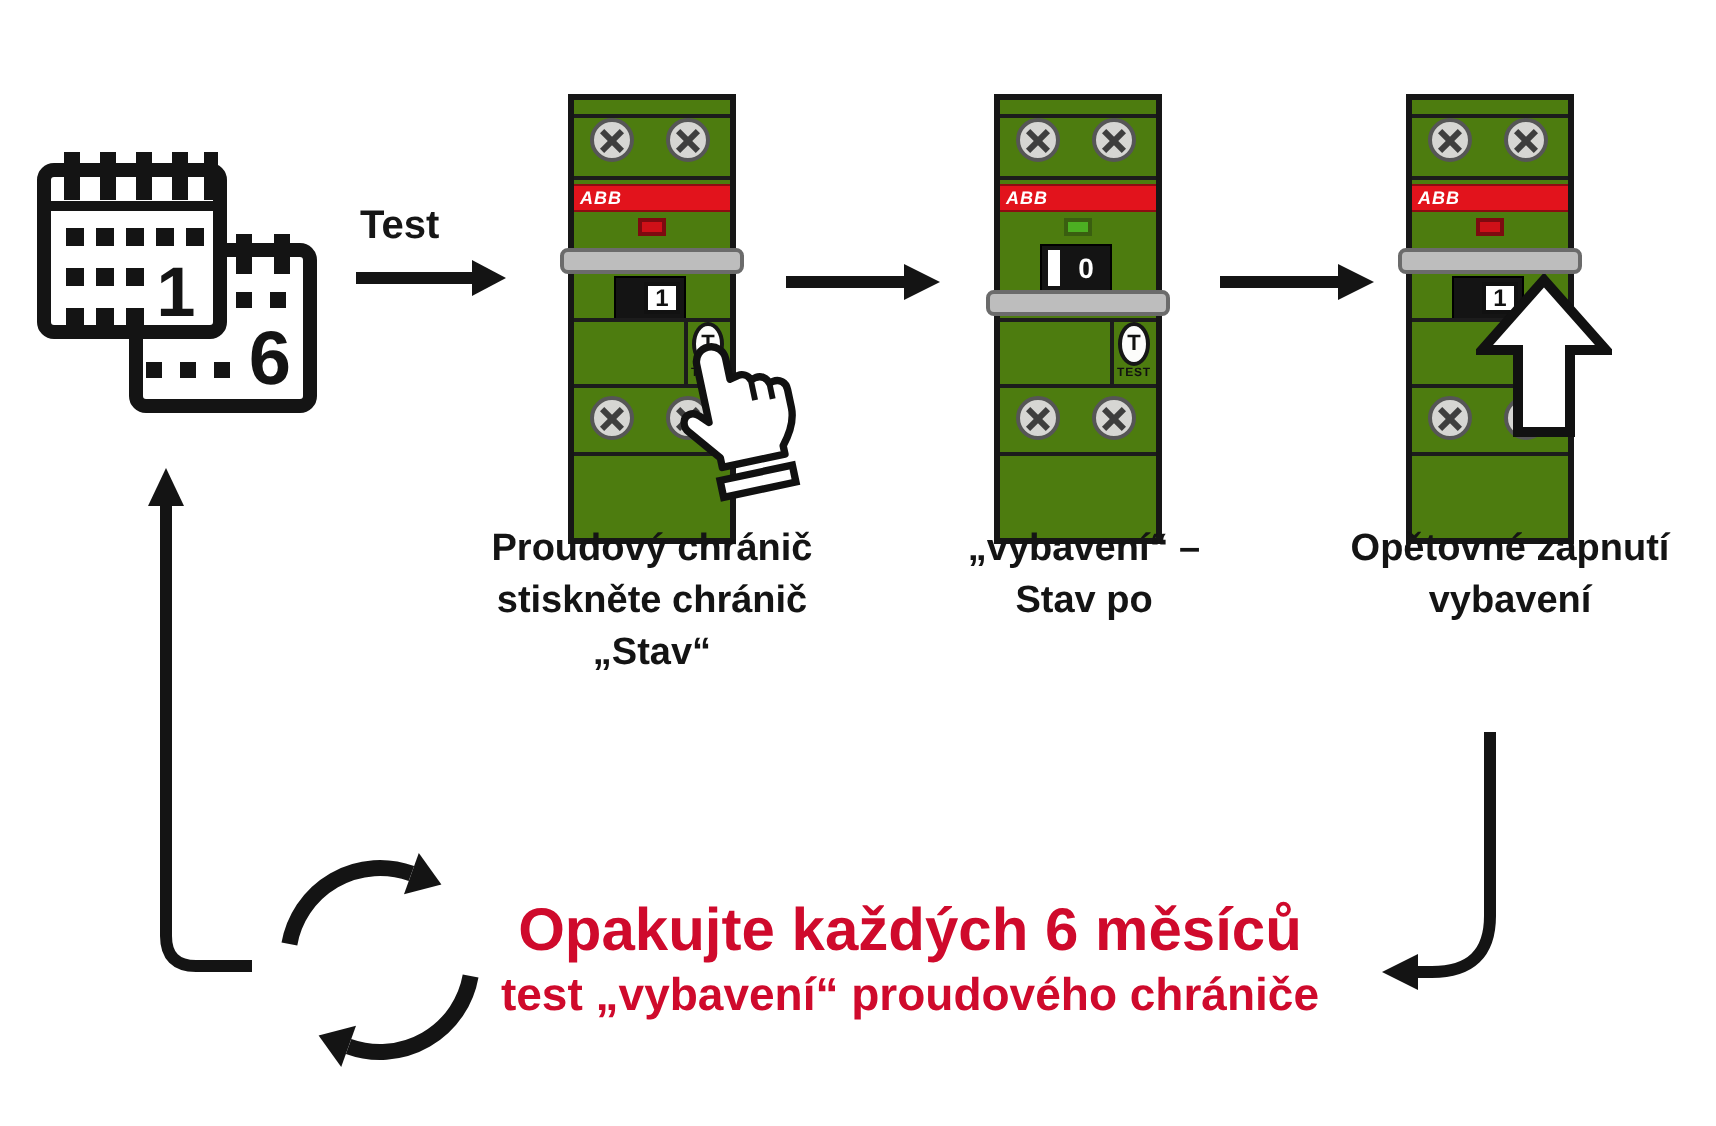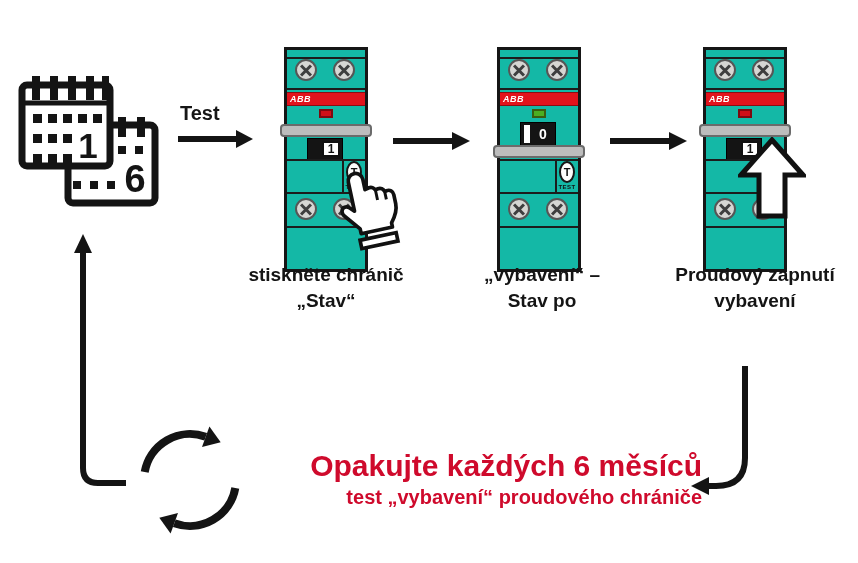--- a/index.html
+++ b/index.html
@@ -6,21 +6,21 @@
   body{width:858px;height:563px;font-family:"Liberation Sans",sans-serif;}
   .canvas{position:relative;width:858px;height:563px;background:#fff;overflow:hidden;}
 
   
   .overlay{position:absolute;left:0;top:0;z-index:1;}
 
   
   .test-label{position:absolute;left:180px;top:102px;font-size:20px;font-weight:bold;color:#161616;z-index:2;}
 
   
-  .breaker{position:absolute;width:84px;height:225px;background:#14b8a6;border:3px solid #161616;box-sizing:border-box;z-index:2;}
+  .breaker{position:absolute;width:84px;height:225px;background:#4d7c0f;border:3px solid #161616;box-sizing:border-box;z-index:2;}
   .breaker .hline{position:absolute;left:0;right:0;border-top:2px solid #1c1c1c;}
   .l-cap-top{top:7px;}
   .l-term-top{top:38px;}
   .l-panel{top:109px;}
   .l-term-bot{top:142px;}
   .l-cap-bot{top:176px;}
 
   .screw{position:absolute;width:22px;height:22px;border-radius:50%;background:#d6d6d3;border:2px solid #565656;box-sizing:border-box;}
   .screw::before,.screw::after{content:"";position:absolute;left:2px;top:7.5px;width:14px;height:3px;background:#3e3e3e;}
   .screw::before{transform:rotate(45deg);}
@@ -46,23 +46,23 @@
 
   .vline{position:absolute;top:109px;height:33px;left:55px;border-left:2px solid #1c1c1c;}
   .tbtn{position:absolute;left:59px;top:111px;width:16px;height:22px;border:2px solid #161616;border-radius:50%;background:#fcfcfb;box-sizing:border-box;color:#111;font-size:11px;font-weight:bold;text-align:center;line-height:18px;}
   .tlabel{position:absolute;left:51px;top:134px;width:32px;text-align:center;font-size:6px;font-weight:bold;color:#111;letter-spacing:.4px;}
 
   
   .caption{position:absolute;top:262px;width:200px;text-align:center;font-weight:bold;font-size:19px;line-height:26px;color:#141414;z-index:2;}
   .cap-1{left:226px;} .cap-2{left:442px;} .cap-3{left:655px;}
 
   
-  .repeat-note{position:absolute;left:240px;top:449px;width:462px;text-align:right;z-index:2;}
+  .repeat-note{position:absolute;left:224px;top:449px;width:462px;text-align:center;z-index:2;}
   .repeat-head{font-size:30px;font-weight:bold;line-height:34px;}
-  .repeat-sub{font-size:20px;font-weight:bold;line-height:24px;margin-top:2px;}
+  .repeat-sub{font-size:23px;font-weight:bold;line-height:24px;margin-top:2px;}
 
   
   .icon-abs{position:absolute;z-index:3;}
 </style>
 </head>
 <body>
 
 <div class="canvas">
 
   <svg class="overlay" width="858" height="563" viewBox="0 0 858 563">
@@ -208,29 +208,30 @@
     <line x1="31.7" y1="19.5" x2="31.7" y2="27" stroke="#111" stroke-width="2.4"></line>
     <line x1="38.8" y1="22" x2="38.8" y2="28" stroke="#111" stroke-width="2.4"></line>
     <rect x="11" y="56" width="30" height="7" fill="#fff" stroke="#111" stroke-width="3"></rect>
   </svg>
 
   <svg class="icon-abs" style="left:738px;top:137px;" width="68" height="82" viewBox="0 0 68 82">
     <polygon points="34,3 65,38 47,38 47,79 21,79 21,38 3,38" fill="#fff" stroke="#111" stroke-width="5" stroke-linejoin="miter"></polygon>
   </svg>
 
   <div class="caption cap-1">
+    <div>Proudový chránič</div>
     <div>stiskněte chránič</div>
     <div>„Stav“</div>
   </div>
   <div class="caption cap-2">
     <div>„vybavení“ –</div>
     <div>Stav po</div>
   </div>
   <div class="caption cap-3">
-    <div>Proudový zapnutí</div>
+    <div>Opětovné zapnutí</div>
     <div>vybavení</div>
   </div>
 
   <div class="repeat-note" style="color: rgb(207, 10, 44);">
     <div class="repeat-head">Opakujte každých 6 měsíců</div>
     <div class="repeat-sub">test „vybavení“ proudového chrániče</div>
   </div>
 
 </div>
 

